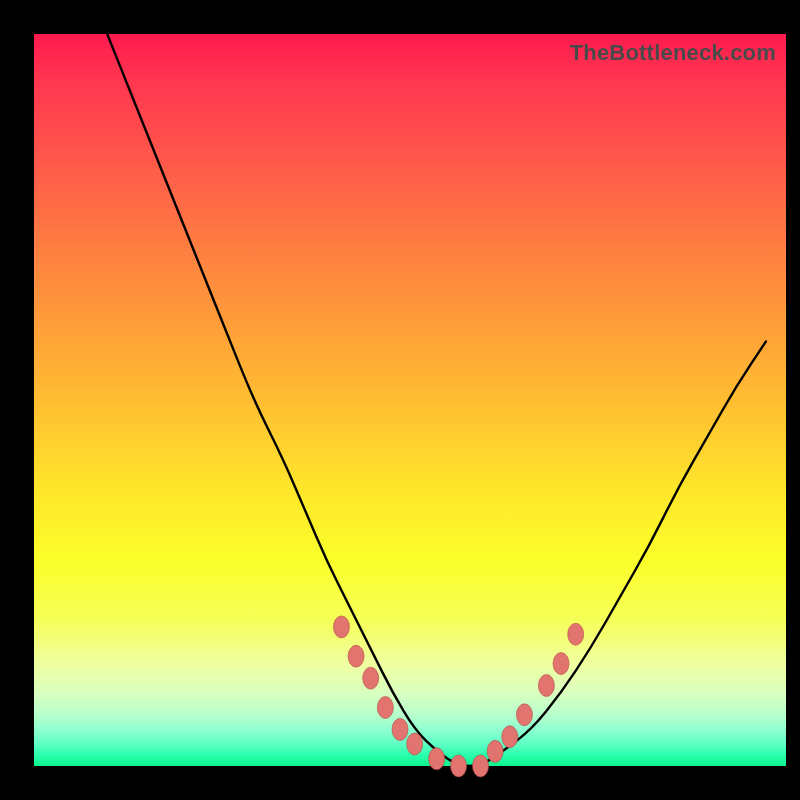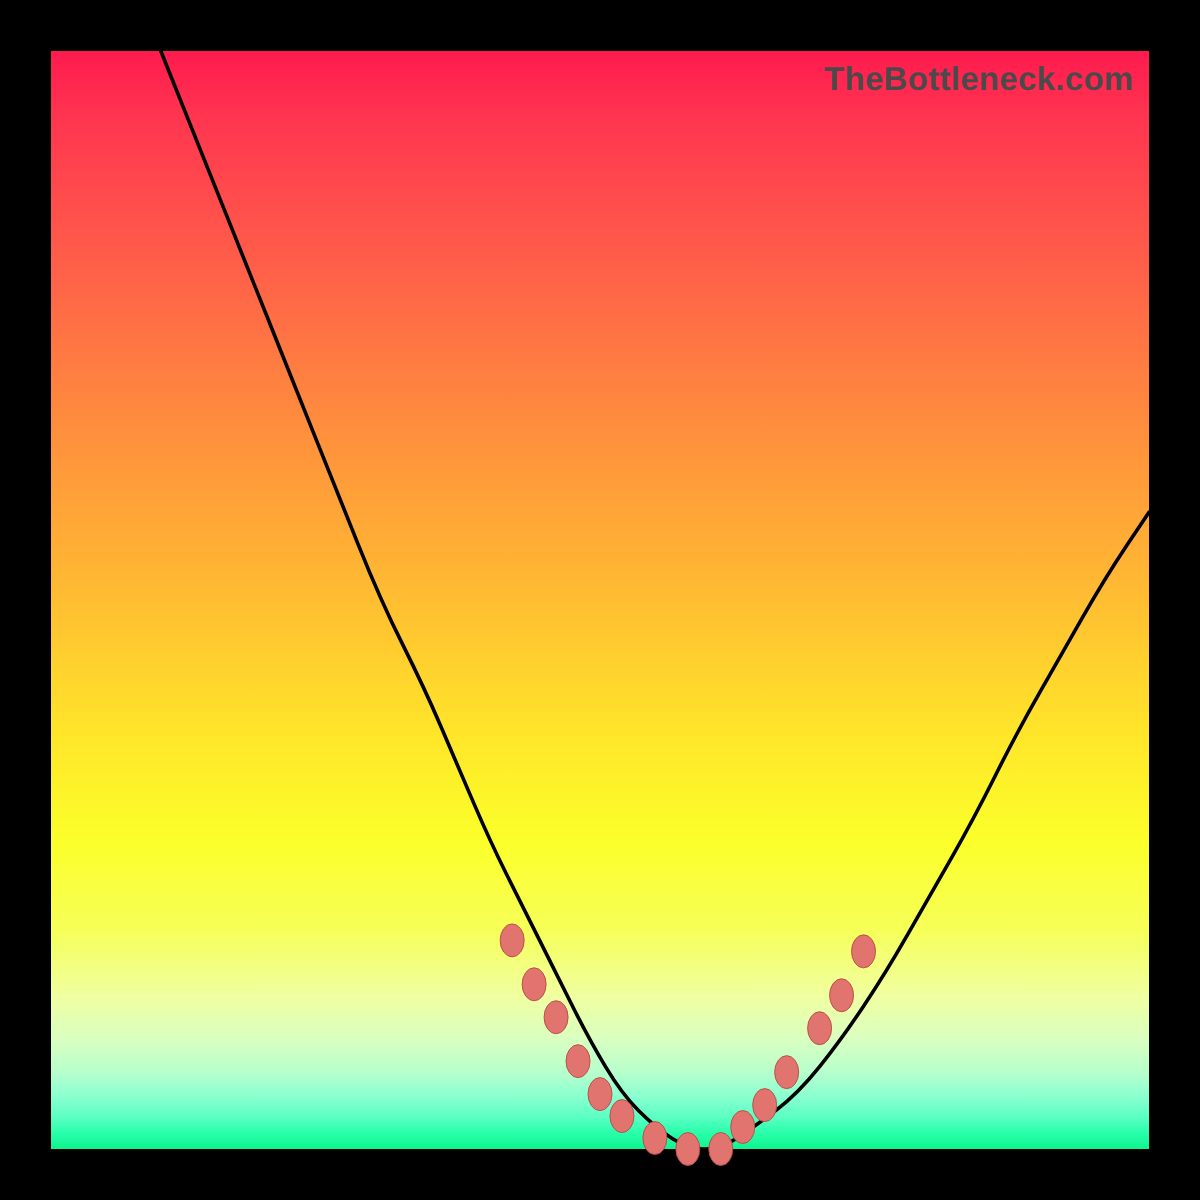--- a/index.html
+++ b/index.html
@@ -36,20 +36,21 @@
         #fbff2a 72%,
         #f6ff58 80%,
         #f0ffa0 86%,
         #d9ffc0 90%,
         #b7ffcc 93%,
         #8fffd0 95%,
         #5effc4 97%,
         #2affac 98.5%,
         #0ef58e 100%
       );
+    padding-left: 20px;
   }
   .watermark {
     position: absolute;
     top: 6px;
     right: 10px;
     color: #4a4a4a;
     font-size: 22px;
     font-weight: 600;
     letter-spacing: 0.2px;
     user-select: none;

